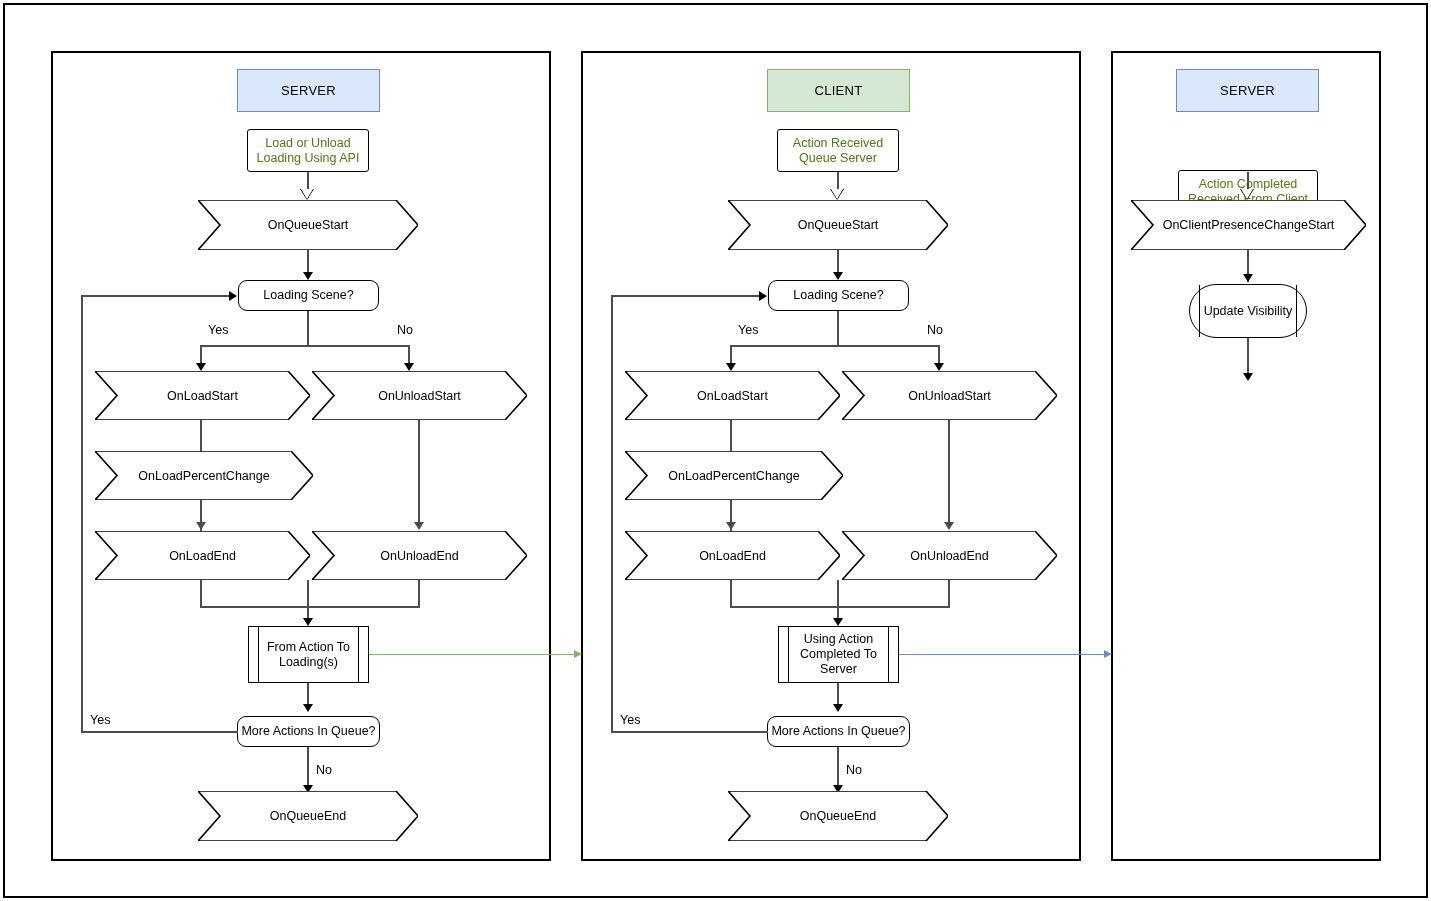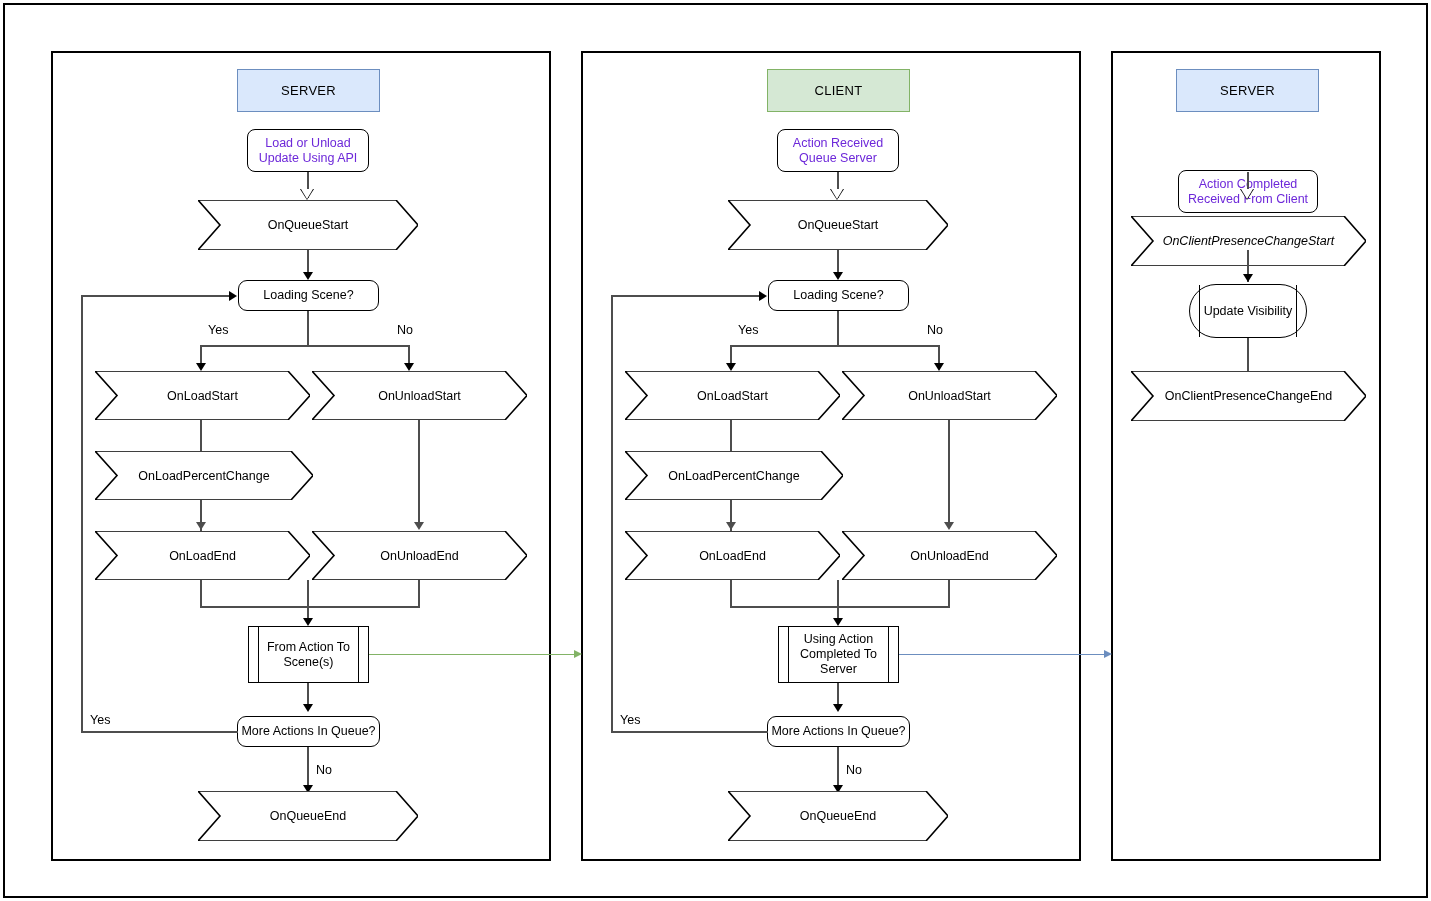--- a/index.html
+++ b/index.html
@@ -2,23 +2,23 @@
 <html><head>
 <meta charset="utf-8">
 <style>
   html,body{margin:0;padding:0;background:#ffffff;}
   body{font-family:"Liberation Sans", sans-serif;}
   #canvas{position:relative;width:1431px;height:901px;background:#ffffff;overflow:hidden;}
   .frame{position:absolute;border:2px solid #000;box-sizing:border-box;}
   .panel{position:absolute;border:2px solid #000;box-sizing:border-box;background:#fff;}
   .hdr{position:absolute;box-sizing:border-box;display:flex;align-items:center;justify-content:center;
        font-size:13px;color:#000;letter-spacing:.3px;}
-  .term{position:absolute;box-sizing:border-box;border:1.6px solid #000;border-radius:8px;background:#fff;
+  .term{position:absolute;box-sizing:border-box;border:1.6px solid #000;border-radius:3px;background:#fff;
         display:flex;align-items:center;justify-content:center;text-align:center;font-size:12.5px;
-        line-height:15px;color:#6d28d9;}
+        line-height:15px;color:#4d7c0f;}
   .dec{position:absolute;box-sizing:border-box;border:1.6px solid #000;border-radius:9px;background:#fff;
        display:flex;align-items:center;justify-content:center;text-align:center;font-size:12.5px;
        line-height:15px;color:#000;white-space:nowrap;}
   .proc{position:absolute;box-sizing:border-box;border:1.6px solid #000;background:#fff;
         display:flex;align-items:center;justify-content:center;text-align:center;font-size:12.5px;
         line-height:15px;color:#000;}
   .proc:before,.proc:after{content:"";position:absolute;top:0;bottom:0;width:0;border-left:1.6px solid #000;}
   .proc:before{left:9px;} .proc:after{right:9px;}
   .chev{position:absolute;}
   .chev svg{display:block;width:100%;height:100%;}
@@ -43,21 +43,21 @@
   <div class="frame" style="left:3px;top:3px;width:1425px;height:895px;"></div>
 
   <div class="panel" style="left:51px;top:51px;width:500px;height:810px;"></div>
 
   <div class="hdr" style="left:237px;top:69px;width:143px;height:43px;background:#dae8fc;border:1.6px solid #6c8ebf;">
       <span>SERVER</span>
     </div>
 
   <div class="term" style="left:247px;top:129px;width:122px;height:43px;flex-direction:column;">
     <span>Load or Unload</span>
-    <span>Update Using API</span>
+    <span>Loading Using API</span>
   </div>
 
   <div class="ln" style="left:307px;top:172px;width:1.6px;height:26px;"></div>
   <div class="ah-hollow-o" style="left:300px;top:189px;"></div>
   <div class="ah-hollow" style="left:301px;top:189px;"></div>
 
   <div class="chev" style="left:198px;top:200px;width:220px;height:50px;">
     <svg viewBox="0 0 220 50" preserveAspectRatio="none">
         <polygon points="0,0 198,0 220,25 198,50 0,50 22,25" fill="#fff" stroke="#000" stroke-width="1.6"></polygon>
       </svg>
@@ -124,21 +124,21 @@
   </div>
 
   <div class="ln" style="left:200px;top:580px;width:1.6px;height:27px;"></div>
   <div class="ln" style="left:418px;top:580px;width:1.6px;height:27px;"></div>
   <div class="ln" style="left:200px;top:606px;width:220px;height:1.6px;"></div>
   <div class="ln" style="left:307px;top:580px;width:1.6px;height:44px;"></div>
   <div class="ah ah-dk" style="left:303px;top:618px;"></div>
 
   <div class="proc" style="left:248px;top:626px;width:121px;height:57px;flex-direction:column;">
     <span>From Action To</span>
-    <span>Scene(s)</span>
+    <span>Loading(s)</span>
   </div>
 
   <div class="ln" style="left:307px;top:683px;width:1.6px;height:26px;"></div>
   <div class="ah ah-dk" style="left:303px;top:704px;"></div>
 
   <div class="dec" style="left:237px;top:716px;width:143px;height:31px;">
       <span>More Actions In Queue?</span>
     </div>
 
   <div class="ln" style="left:81px;top:731px;width:157px;height:1.6px;"></div>
@@ -283,43 +283,37 @@
 
   <div class="term" style="left:1178px;top:129px;width:140px;height:43px;flex-direction:column;margin-top:41px;">
     <span>Action Completed</span>
     <span>Received From Client</span>
   </div>
 
   <div class="ln" style="left:1247px;top:172px;width:1.6px;height:26px;"></div>
   <div class="ah-hollow-o" style="left:1240px;top:189px;"></div>
   <div class="ah-hollow" style="left:1241px;top:189px;"></div>
 
-  <div class="chev" style="left:1131px;top:216px;width:235px;height:50px;font-style:italic;">
+  <div class="chev" style="left:1131px;top:200px;width:235px;height:50px;">
     <svg viewBox="0 0 235 50" preserveAspectRatio="none">
         <polygon points="0,0 213,0 235,25 213,50 0,50 22,25" fill="#fff" stroke="#000" stroke-width="1.6"></polygon>
       </svg>
     <div class="lbl">OnClientPresenceChangeStart</div>
   </div>
 
   <div class="ln" style="left:1247px;top:250px;width:1.6px;height:32px;"></div>
   <div class="ah ah-dk" style="left:1243px;top:274px;"></div>
 
   <div class="proc" style="left:1189px;top:284px;width:118px;height:54px;border-radius:27px;">
       <span>Update Visibility</span>
     </div>
 
   <div class="ln" style="left:1247px;top:338px;width:1.6px;height:41px;"></div>
   <div class="ah ah-dk" style="left:1243px;top:373px;"></div>
 
-  <div class="chev" style="left:1131px;top:371px;width:235px;height:50px;">
-    <svg viewBox="0 0 235 50" preserveAspectRatio="none">
-        <polygon points="0,0 213,0 235,25 213,50 0,50 22,25" fill="#fff" stroke="#000" stroke-width="1.6"></polygon>
-      </svg>
-    <div class="lbl">OnClientPresenceChangeEnd</div>
-  </div>
 
   <div class="xline" style="left:369px;top:654px;width:206px;border-top:1.4px solid #82b366;"></div>
   <div class="xarrow" style="left:574px;top:650px;border-left:8px solid #82b366;"></div>
 
   <div class="xline" style="left:899px;top:654px;width:206px;border-top:1.4px solid #6c8ebf;"></div>
   <div class="xarrow" style="left:1104px;top:650px;border-left:8px solid #6c8ebf;"></div>
 
 </div>
 
 </body></html>

